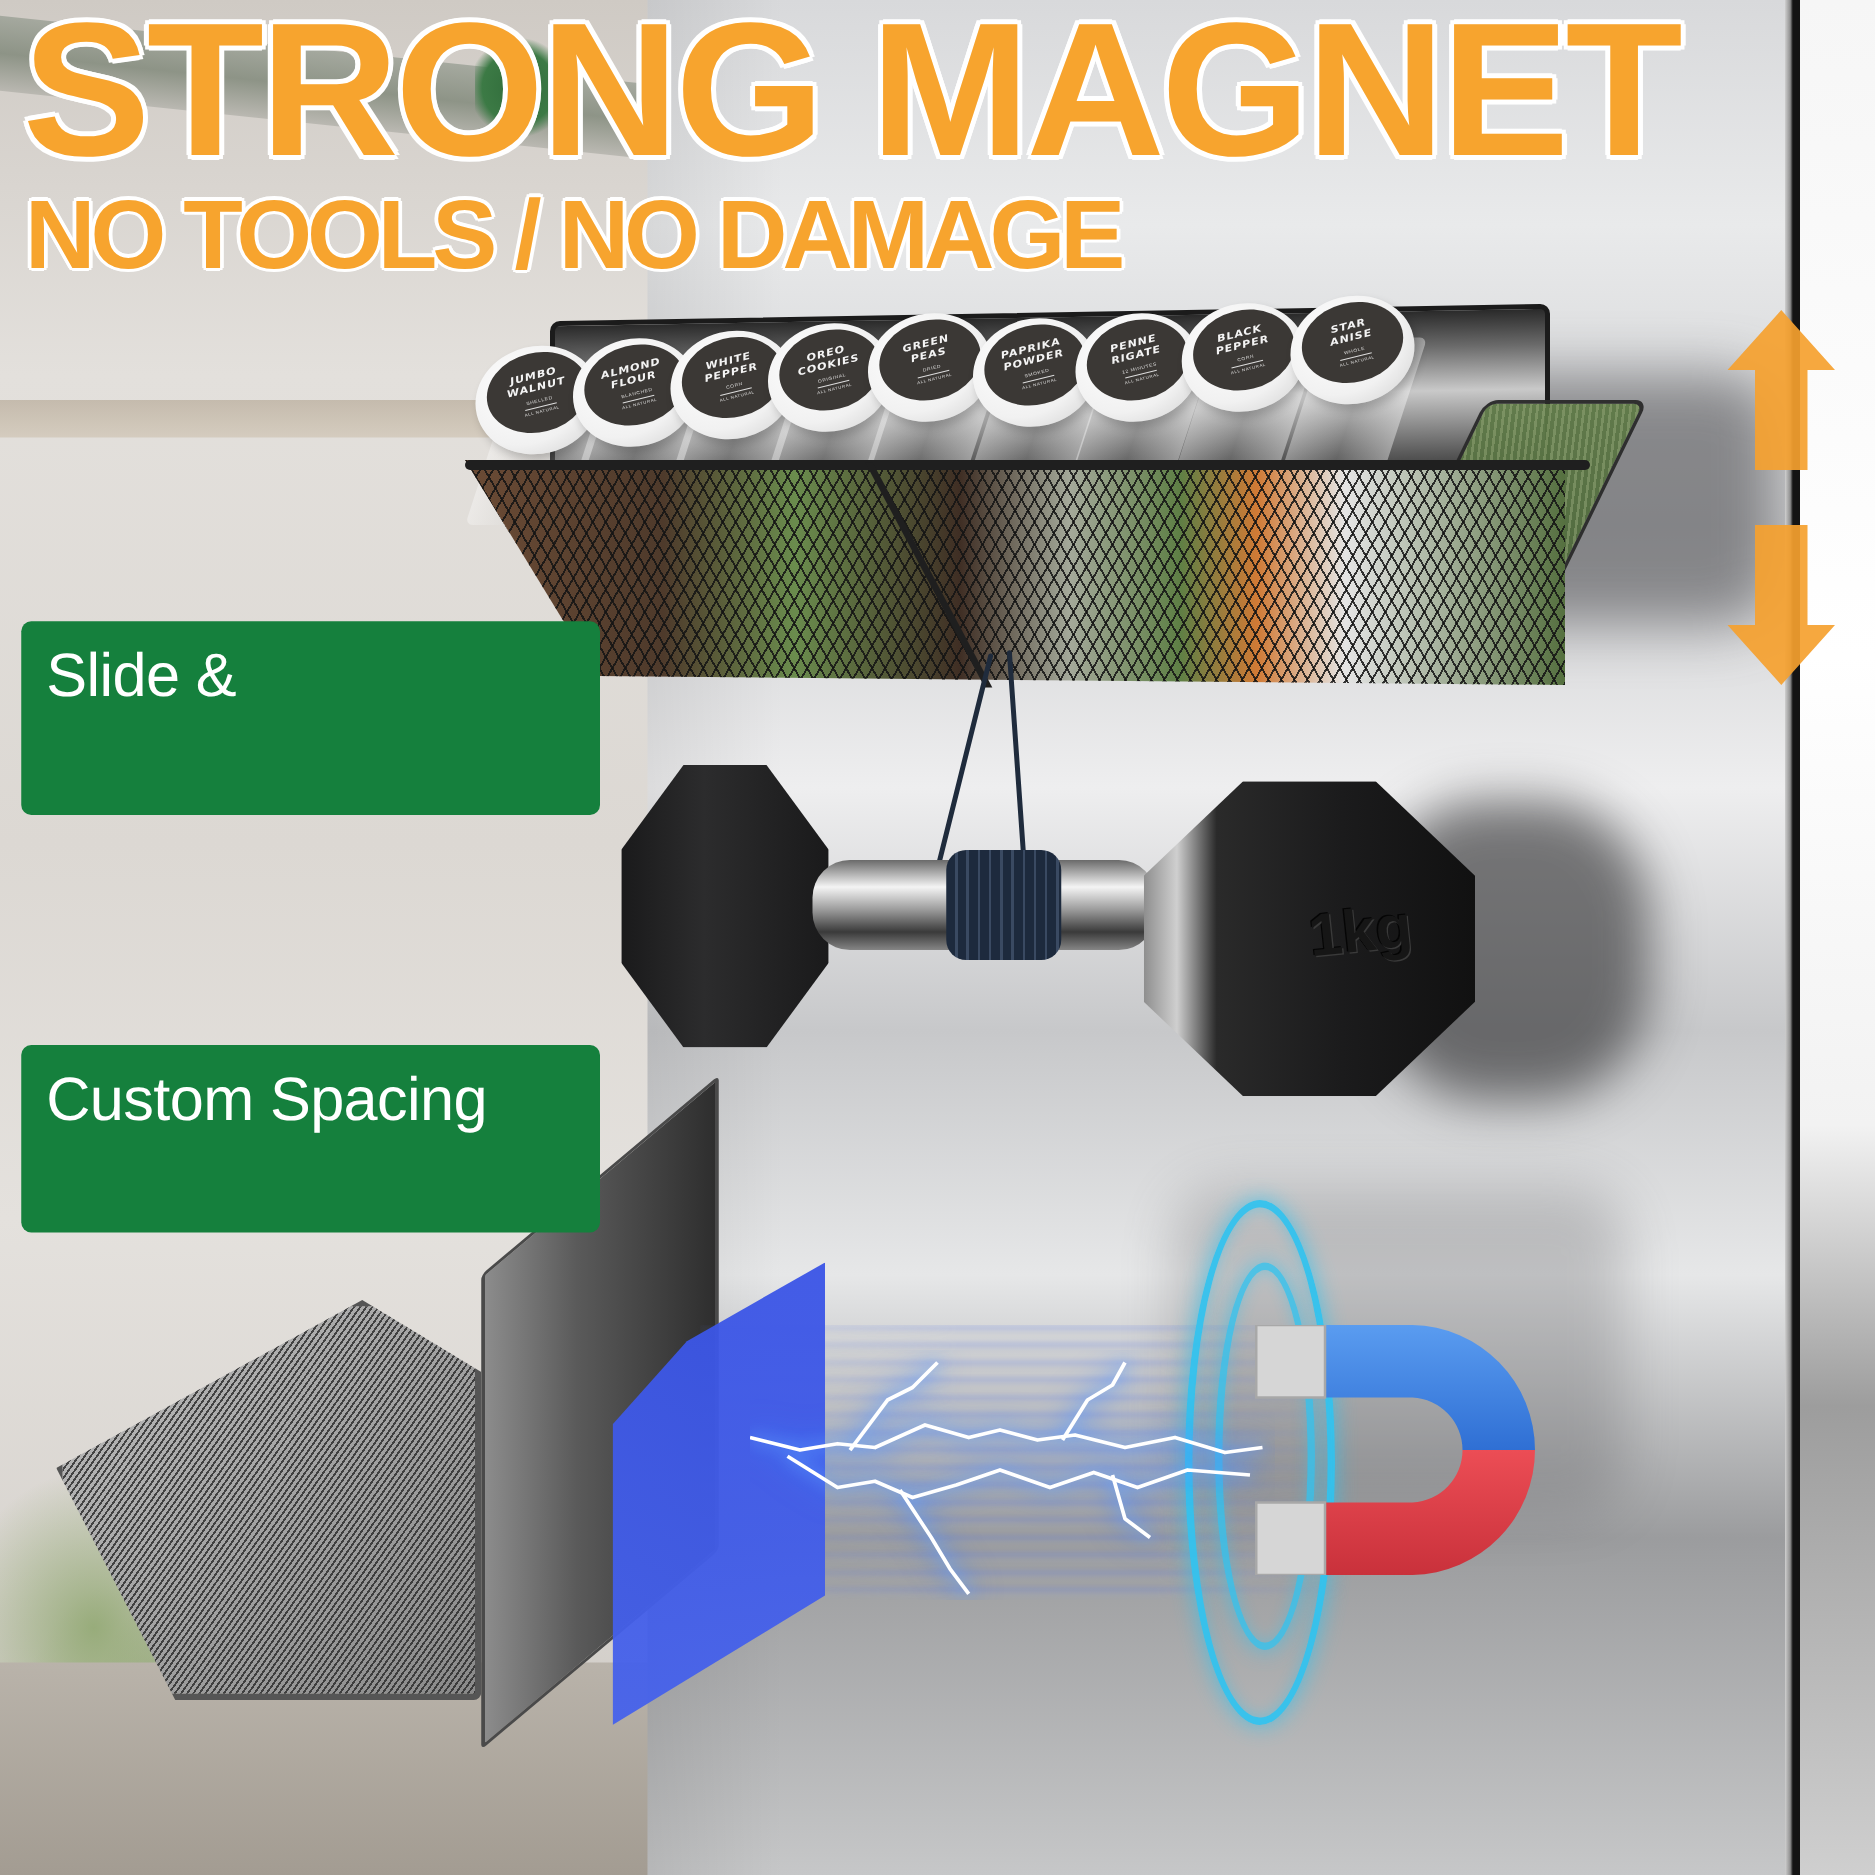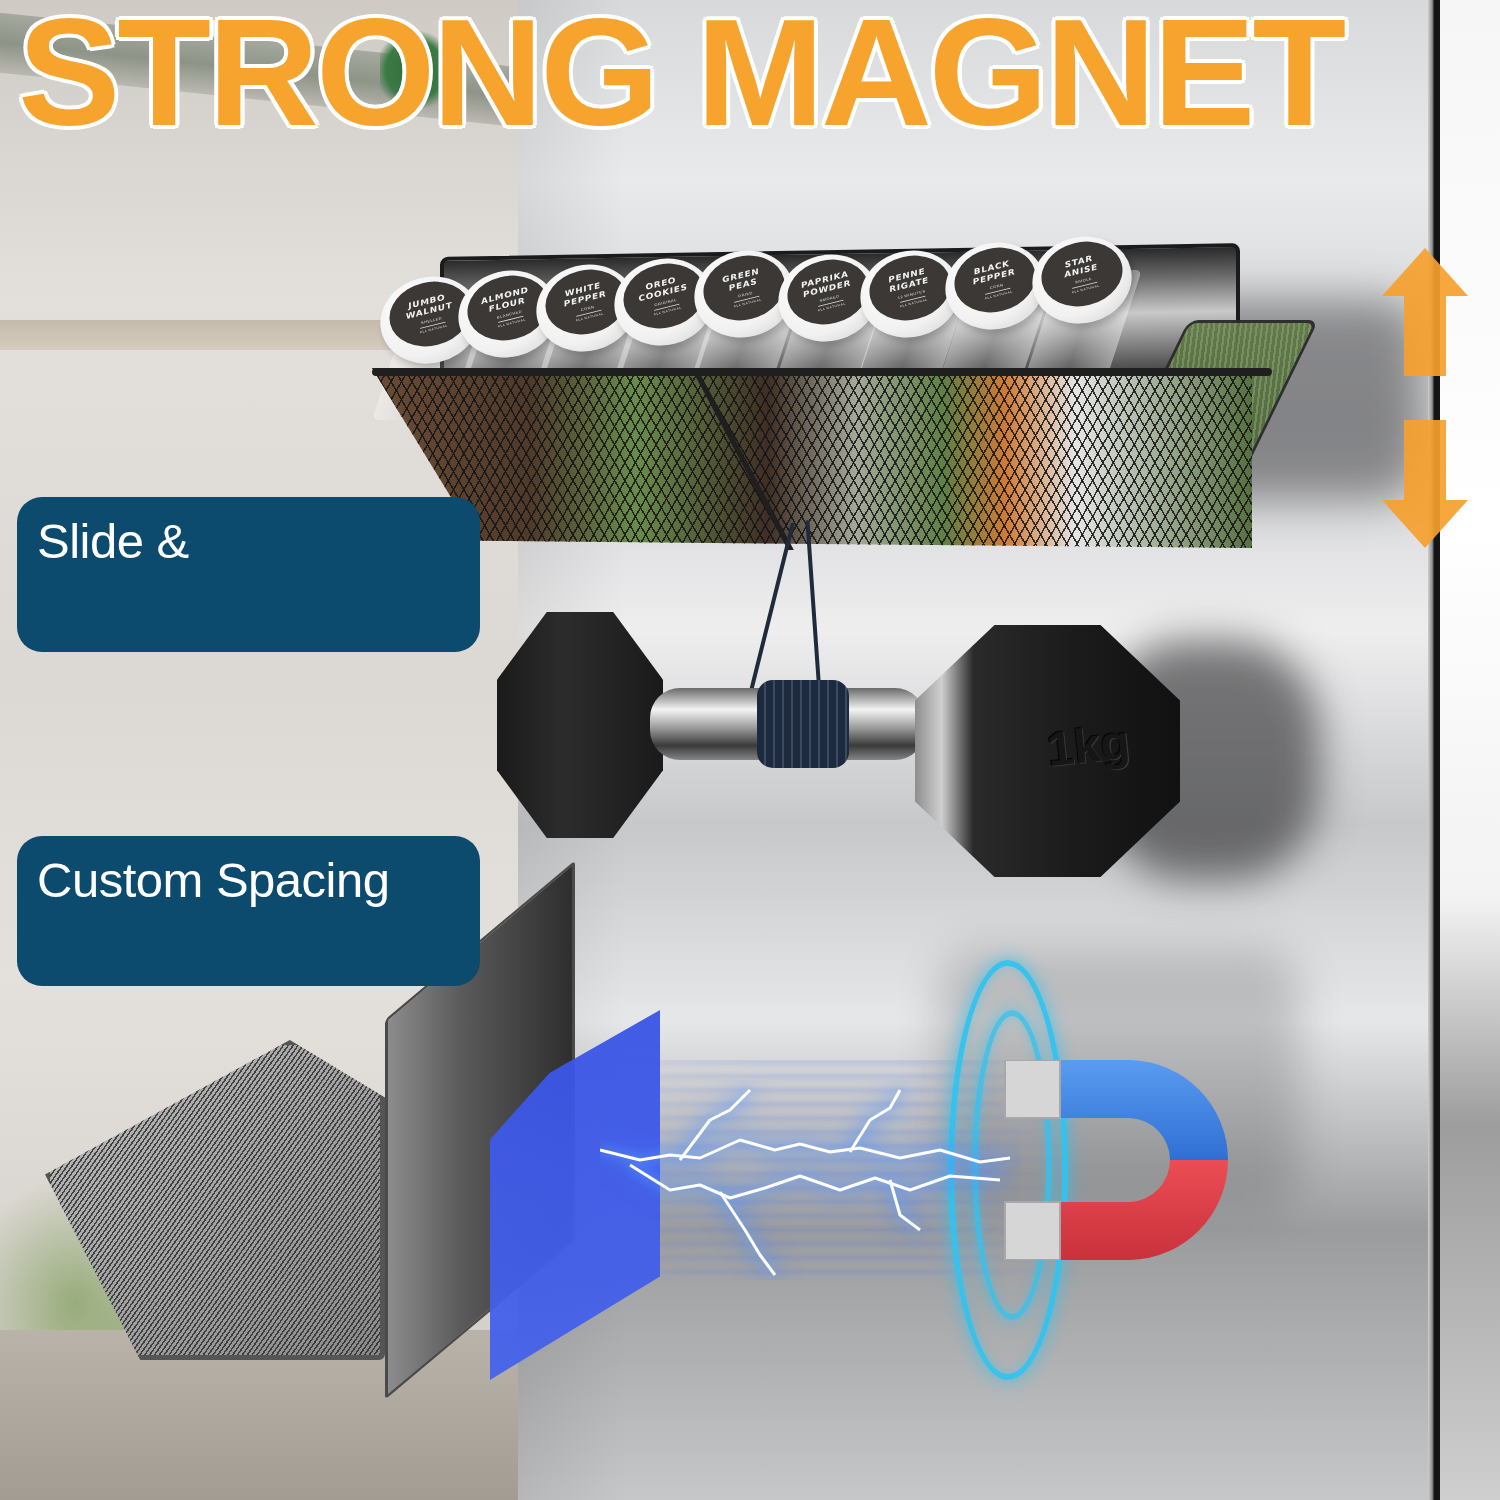--- a/index.html
+++ b/index.html
@@ -80,21 +80,21 @@
     color: #f7a42e;
     text-shadow:
       3px 0 0 #fff, -3px 0 0 #fff, 0 3px 0 #fff, 0 -3px 0 #fff,
       2px 2px 0 #fff, -2px 2px 0 #fff, 2px -2px 0 #fff, -2px -2px 0 #fff;
     line-height: 1; white-space: nowrap;
   }
 
   
   .callout {
     position: absolute; left: 17px; width: 463px;
-    background: #0c4a6e; border-radius: 25px;
+    background: #15803d; border-radius: 8px;
     color: #ffffff; font-weight: 400;
     font-size: 49px; line-height: 60px;
     padding: 14px 2px 0 20px;
     letter-spacing: -0.5px;
   }
   .callout.one { top: 497px; height: 155px; }
   .callout.two { top: 836px; height: 150px; }
 
   
   .backplate {
@@ -418,20 +418,21 @@
         <stop offset="1" stop-color="#c9313b"></stop>
       </linearGradient>
     </defs>
     <path d="M58,0 H130 A100,100 0 0 1 228,100 H170 A42,42 0 0 0 130,58 H58 Z" fill="url(#mblue)"></path>
     <path d="M170,100 H228 A100,100 0 0 1 130,200 H58 V142 H130 A42,42 0 0 0 170,100 Z" fill="url(#mred)"></path>
     <rect x="5" y="0" width="55" height="58" fill="#d6d6d6" stroke="#a8a8a8" stroke-width="2"></rect>
     <rect x="5" y="142" width="55" height="58" fill="#d6d6d6" stroke="#a8a8a8" stroke-width="2"></rect>
   </svg>
 
   <div class="headline">STRONG MAGNET</div>
+  <div class="subheadline">NO TOOLS / NO DAMAGE</div>
 
   <div class="callout one">
     <div>Slide &amp;</div>
   </div>
   <div class="callout two">
     <div>Custom Spacing</div>
   </div>
 </div>
 
 </body></html>

